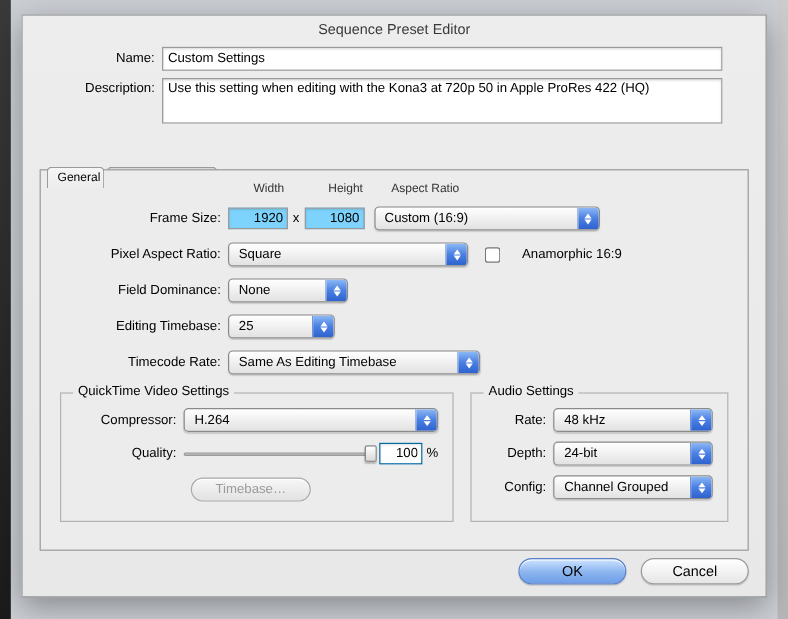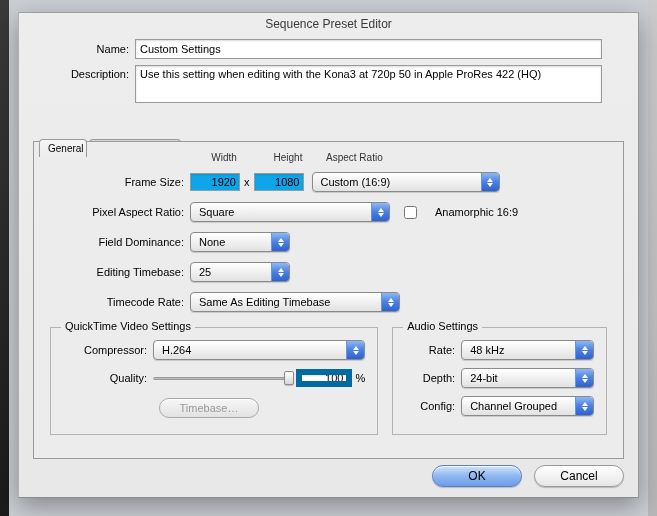--- a/index.html
+++ b/index.html
@@ -123,21 +123,21 @@
   }
   .field-lbl {
     width: 140px;
     text-align: right;
     padding-right: 6px;
   }
   .numbox {
     width: 50px;
     height: 18px;
     border: 1px solid #9a9a9a;
-    background: #0ea5e9;
+    background: #7dd3fc;
     text-align: right;
     padding: 1px 3px;
     font-size: 11px;
     font-family: inherit;
     box-shadow: inset 0 1px 2px rgba(0,0,0,0.12);
   }
   .x-sep { margin: 0 4px; }
   .popup {
     position: relative;
     height: 20px;
@@ -226,23 +226,23 @@
     top: 0;
     width: 10px;
     height: 14px;
     background: linear-gradient(#fff,#d8d8d8);
     border: 1px solid #8a8a8a;
     border-radius: 2px;
     right: -4px;
     box-shadow: 0 1px 1px rgba(0,0,0,0.2);
   }
   .pct {
-    width: 56px;
+    width: 36px;
     height: 18px;
-    border: 6px solid #0369a1;
+    border: 1px solid #0369a1;
     background: #fff;
     text-align: right;
     padding: 1px 3px;
     font-size: 11px;
     font-family: inherit;
     box-shadow: inset 0 1px 2px rgba(0,0,0,0.12);
   }
   .pct-sym { margin-left: 3px; }
   .advbtn {
     display: inline-flex;
@@ -366,21 +366,21 @@
           <span>None</span>
           <span class="cap">
               <span class="arr up"></span>
               <span class="arr dn"></span>
             </span>
         </div>
       </div>
 
       <div class="field-row">
         <div class="field-lbl">Editing Timebase:</div>
-        <div class="popup" style="width:100px">
+        <div class="popup" style="width:89px">
           <span>25</span>
           <span class="cap">
               <span class="arr up"></span>
               <span class="arr dn"></span>
             </span>
         </div>
       </div>
 
       <div class="field-row">
         <div class="field-lbl">Timecode Rate:</div>

